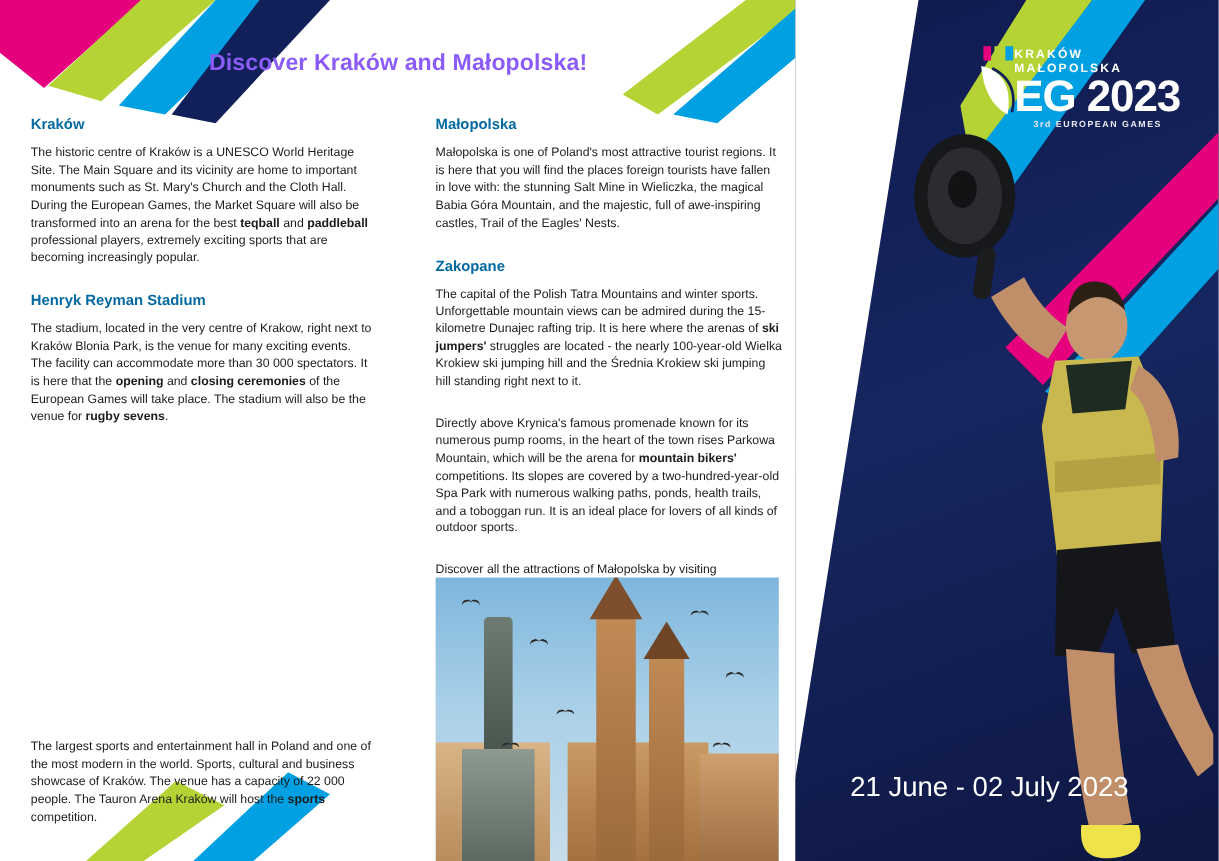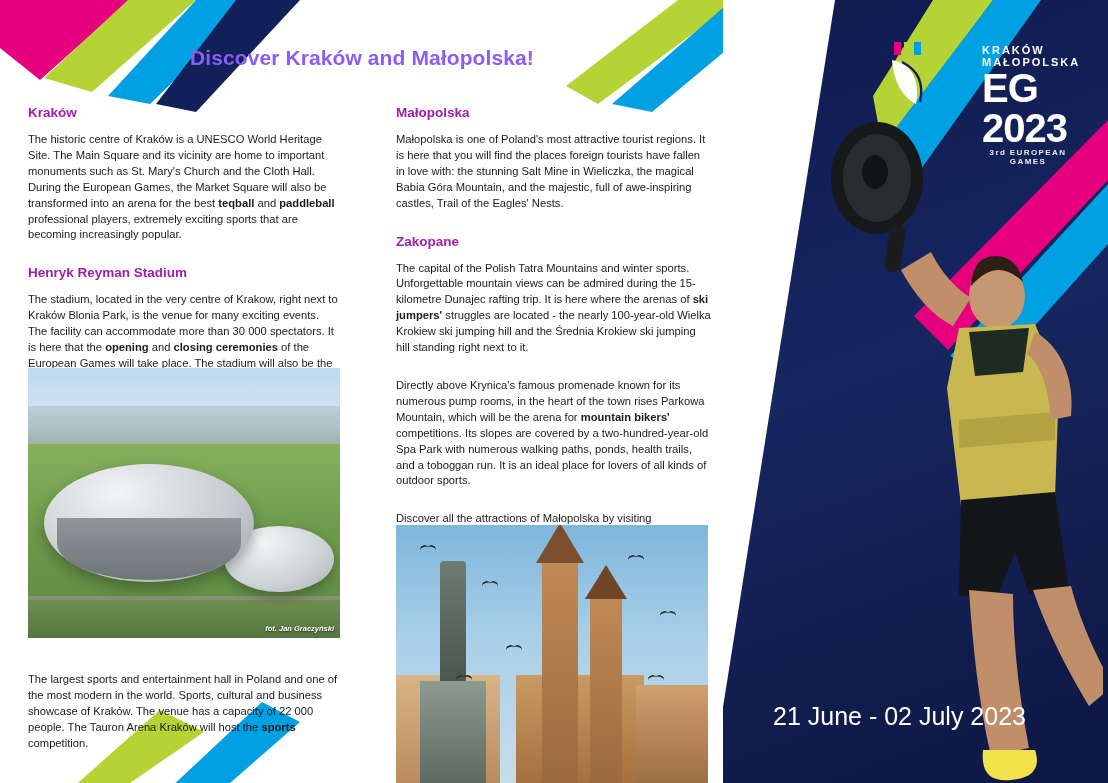--- a/index.html
+++ b/index.html
@@ -21,21 +21,21 @@
   .headline{
     position:absolute;left:190px;top:46px;
     font-size:21px;font-weight:bold;color:#8b5cf6;letter-spacing:0.1px;
   }
 
   .col{position:absolute;}
   .col-left{left:28px;top:105px;width:310px;}
   .col-mid{left:396px;top:105px;width:315px;}
 
   h3.sec{
-    font-size:13.5px;font-weight:bold;color:#a21caf;margin:0 0 12px 0;
+    font-size:13.5px;font-weight:bold;color:#0369a1;margin:0 0 12px 0;
   }
   p.body{
     font-size:11.2px;line-height:1.42;color:#1b1b1b;margin:0 0 22px 0;
     text-align:left;
   }
   p.body b{font-weight:bold;}
   .tight{margin-bottom:14px;}
 
   
   .photo{position:absolute;overflow:hidden;}
@@ -147,29 +147,20 @@
       <p class="body">
         The historic centre of Kraków is a UNESCO World Heritage Site. The Main Square and its vicinity are home to important monuments such as St. Mary's Church and the Cloth Hall. During the European Games, the Market Square will also be transformed into an arena for the best <b>teqball</b> and <b>paddleball</b> professional players, extremely exciting sports that are becoming increasingly popular.
       </p>
 
       <h3 class="sec">Henryk Reyman Stadium</h3>
       <p class="body">
         The stadium, located in the very centre of Krakow, right next to Kraków Blonia Park, is the venue for many exciting events. The facility can accommodate more than 30 000 spectators. It is here that the <b>opening</b> and <b>closing ceremonies</b> of the European Games will take place. The stadium will also be the venue for <b>rugby sevens</b>.
       </p>
     </div>
 
-    <div class="photo" id="photo-stadium">
-      <div class="st-city"></div>
-      <div class="st-grass"></div>
-      <div class="st-road"></div>
-      <div class="st-lot"></div>
-      <div class="st-dome2"></div>
-      <div class="st-dome"></div>
-      <div class="credit">fot. Jan Graczyński</div>
-    </div>
 
     <div class="col" style="left:28px;top:672px;width:312px;">
       <p class="body">
         The largest sports and entertainment hall in Poland and one of the most modern in the world. Sports, cultural and business showcase of Kraków. The venue has a capacity of 22 000 people. The Tauron Arena Kraków will host the <b>sports</b> competition.
       </p>
     </div>
 
     <div class="col col-mid">
       <h3 class="sec">Małopolska</h3>
       <p class="body">Małopolska is one of Poland's most attractive tourist regions. It is here that you will find the places foreign tourists have fallen in love with: the stunning Salt Mine in Wieliczka, the magical Babia Góra Mountain, and the majestic, full of awe-inspiring castles, Trail of the Eagles' Nests.</p>
@@ -251,21 +242,21 @@
     </div>
 
     <div class="logo">
       <svg class="logo-mark" viewBox="0 0 66 70">
         <rect x="8" y="2" width="7" height="13" fill="#e6007e"></rect>
         <rect x="18" y="2" width="7" height="13" fill="#b5d334"></rect>
         <rect x="28" y="2" width="7" height="13" fill="#00a0e3"></rect>
         <path d="M6 20 C26 24 34 40 30 64 C18 58 8 44 6 20 Z" fill="#ffffff"></path>
         <path d="M16 22 C32 30 38 44 34 62" stroke="#12205a" stroke-width="2.4" fill="none"></path>
       </svg>
-      <div style="margin-left:88px;">
+      <div style="margin-left:28px;">
         <div class="top">KRAKÓW  MAŁOPOLSKA</div>
         <div class="eg">EG 2023</div>
         <div class="sub">3rd EUROPEAN GAMES</div>
       </div>
     </div>
 
     <div class="navy-date">21 June - 02 July 2023</div>
   </div>
 
 </div>

